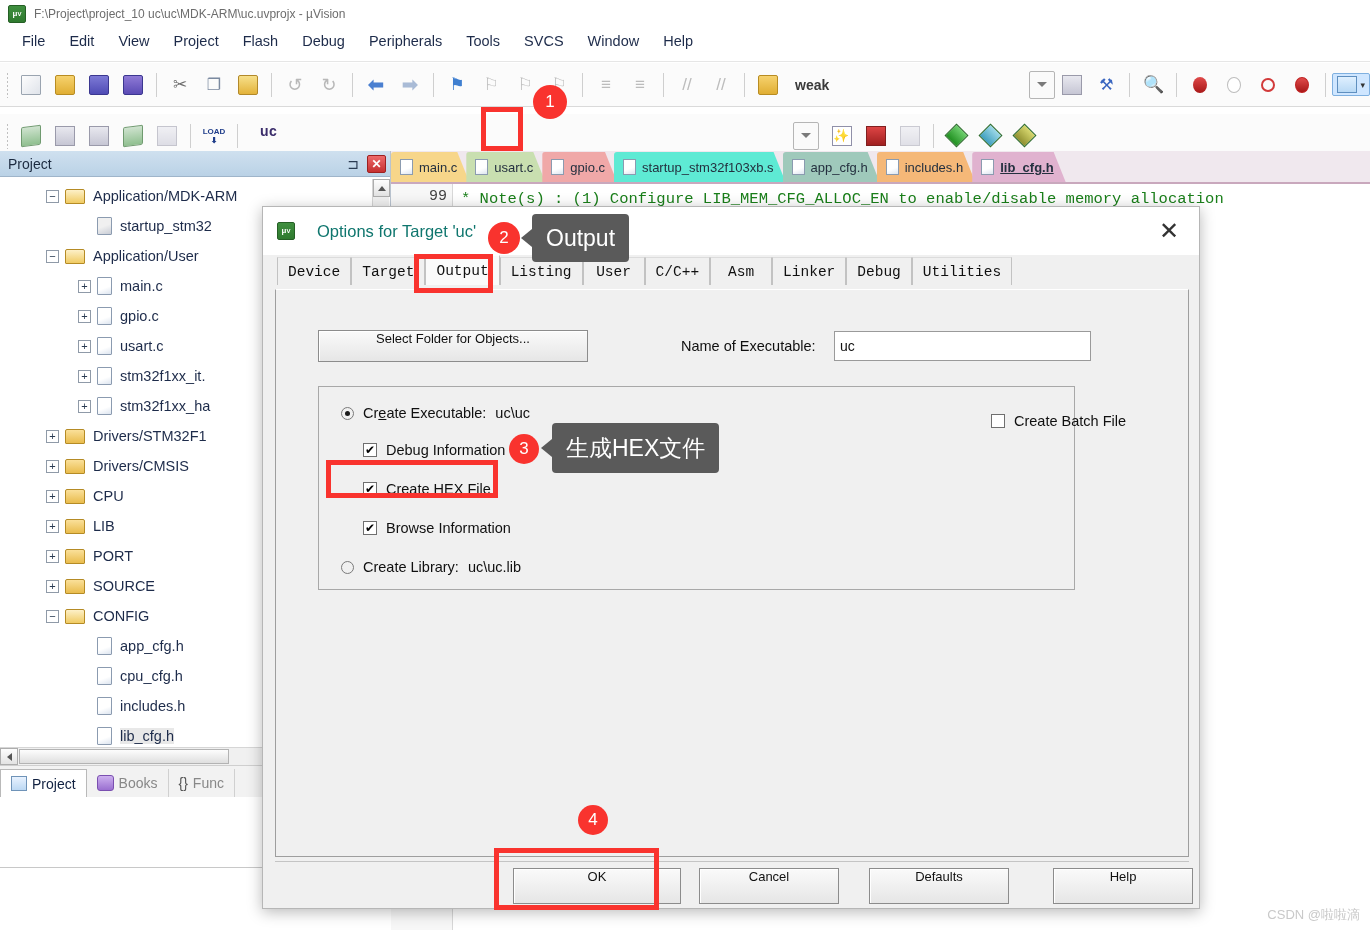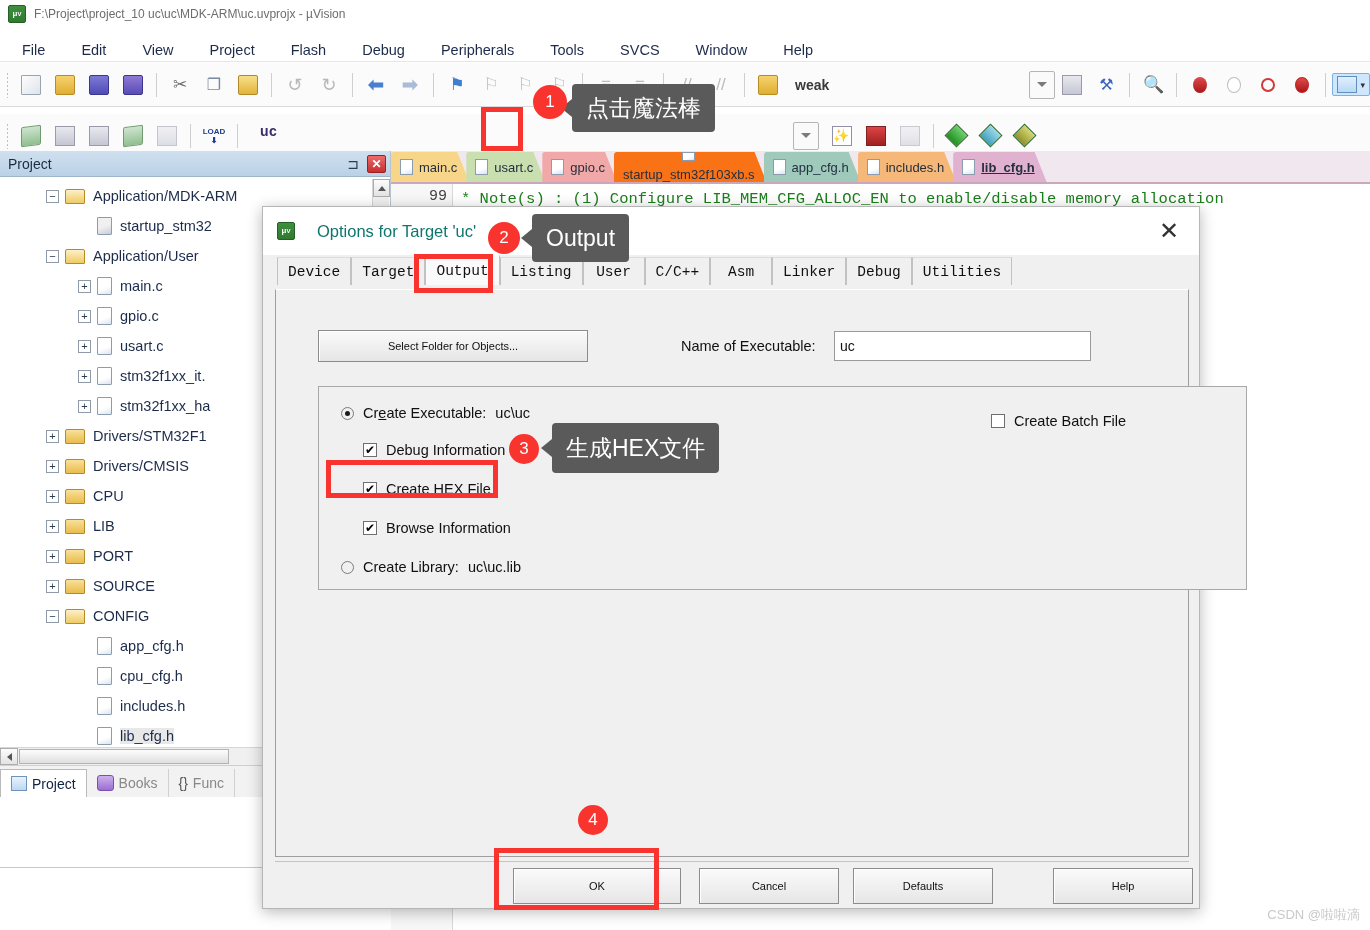--- a/index.html
+++ b/index.html
@@ -31,24 +31,23 @@
     display: flex; align-items: center; justify-content: center;
     line-height: 1;
     flex: 0 0 auto;
   }
   .title-text { font-size: 12px; color: #6d6d6d; white-space: nowrap; }
 
   
   .menubar {
     position: absolute; left: 0; top: 30px; width: 1370px; height: 32px;
     background: #ffffff;
-    display: flex; align-items: flex-end;
+    display: flex; align-items: flex-start;
     padding-left: 10px;
     border-bottom: 1px solid #e6e6e6;
-    gap: 12px;
   }
   .menu-item {
     font-size: 14.5px; color: #1d2b4a; padding: 3px 12px; white-space: nowrap;
     cursor: default;
   }
 
   
   .toolbar {
     position: absolute; left: 0; width: 1370px; height: 44px;
     background: #fbfbfb;
@@ -294,39 +293,39 @@
   }
   .dlg-body {
     position: absolute; left: 12px; top: 82px; width: 914px; height: 568px;
     background: #f0f0f0;
     border: 1px solid #9e9e9e; border-top-color: #ffffff;
   }
   .btn-std {
     background: linear-gradient(#fafafa,#e6e6e6);
     border: 1px solid #8c8c8c;
     box-shadow: inset 1px 1px 0 #ffffff;
-    font-size: 11px; color: #101010;
-    display: flex; align-items: center; justify-content: center;
+    font-size: 13px; color: #101010;
+    display: flex; align-items: flex-start; justify-content: center;
   }
   .sel-folder-btn {
     position: absolute; left: 42px; top: 40px; width: 270px; height: 32px;
     font-family: "Liberation Sans", sans-serif;
   }
   .lbl-exec {
     position: absolute; left: 405px; top: 48px;
     font-size: 14.5px; color: #101010;
   }
   .exec-input {
     position: absolute; left: 558px; top: 41px; width: 257px; height: 30px;
     background: #ffffff; border: 1px solid #9a9a9a;
     display: flex; align-items: center; padding-left: 5px;
     font-size: 14px; color: #101010;
   }
   .group-box {
-    position: absolute; left: 42px; top: 96px; width: 929px; height: 204px;
+    position: absolute; left: 42px; top: 96px; width: 757px; height: 204px;
     border: 1px solid #a8a8a8; background: #f0f0f0;
   }
   .radio {
     width: 13px; height: 13px; border-radius: 50%;
     border: 1px solid #7a7a7a; background: #f0f0f0;
     display: inline-flex; align-items: center; justify-content: center;
     flex: 0 0 auto;
   }
   .radio.on:after { content: ""; width: 5px; height: 5px; border-radius: 50%; background: #1a1a1a; }
   .cbox {
@@ -661,21 +660,21 @@
           <span class="lbl">main.c</span>
         </div>
         <div class="edtab" style="background: rgb(201, 223, 176);">
           <span class="fic"></span>
           <span class="lbl">usart.c</span>
         </div>
         <div class="edtab" style="background: rgb(240, 168, 168);">
           <span class="fic"></span>
           <span class="lbl">gpio.c</span>
         </div>
-        <div class="edtab" style="background: #f97316; flex-direction: column;">
+        <div class="edtab" style="background: #5eead4;">
           <span class="fic"></span>
           <span class="lbl">startup_stm32f103xb.s</span>
         </div>
         <div class="edtab" style="background: rgb(159, 201, 187);">
           <span class="fic"></span>
           <span class="lbl">app_cfg.h</span>
         </div>
         <div class="edtab" style="background: rgb(245, 184, 120);">
           <span class="fic"></span>
           <span class="lbl">includes.h</span>
@@ -759,31 +758,30 @@
     </div>
 
     <div class="dlg-footer-line"></div>
 
     <div class="btn-std foot-btn" style="left:250px; width:168px;">
       <span>OK</span>
     </div>
     <div class="btn-std foot-btn" style="left:436px; width:140px;">
       <span>Cancel</span>
     </div>
-    <div class="btn-std foot-btn" style="left:590px; width:140px;">
+    <div class="btn-std foot-btn" style="left:606px; width:140px;">
       <span>Defaults</span>
     </div>
     <div class="btn-std foot-btn" style="left:790px; width:140px;">
       <span>Help</span>
     </div>
   </div>
 
   <div class="hlbox" style="left:481px; top:107px; width:42px; height:44px;"></div>
   <div class="badge" style="left:533px; top:85px; width:34px; height:34px;">1</div>
-  <div class="callout" style="left:572px; top:84px; height:48px;">点击魔法棒</div>
 
   <div class="hlbox" style="left:414px; top:254px; width:79px; height:39px;"></div>
   <div class="badge" style="left:488px; top:222px; width:32px; height:32px;">2</div>
   <div class="callout" style="left:532px; top:214px; height:48px;">Output</div>
 
   <div class="hlbox" style="left:326px; top:460px; width:172px; height:38px;"></div>
   <div class="badge" style="left:509px; top:434px; width:30px; height:30px;">3</div>
   <div class="callout" style="left:552px; top:423px; height:50px;">生成HEX文件</div>
 
   <div class="badge" style="left:578px; top:805px; width:30px; height:30px;">4</div>

